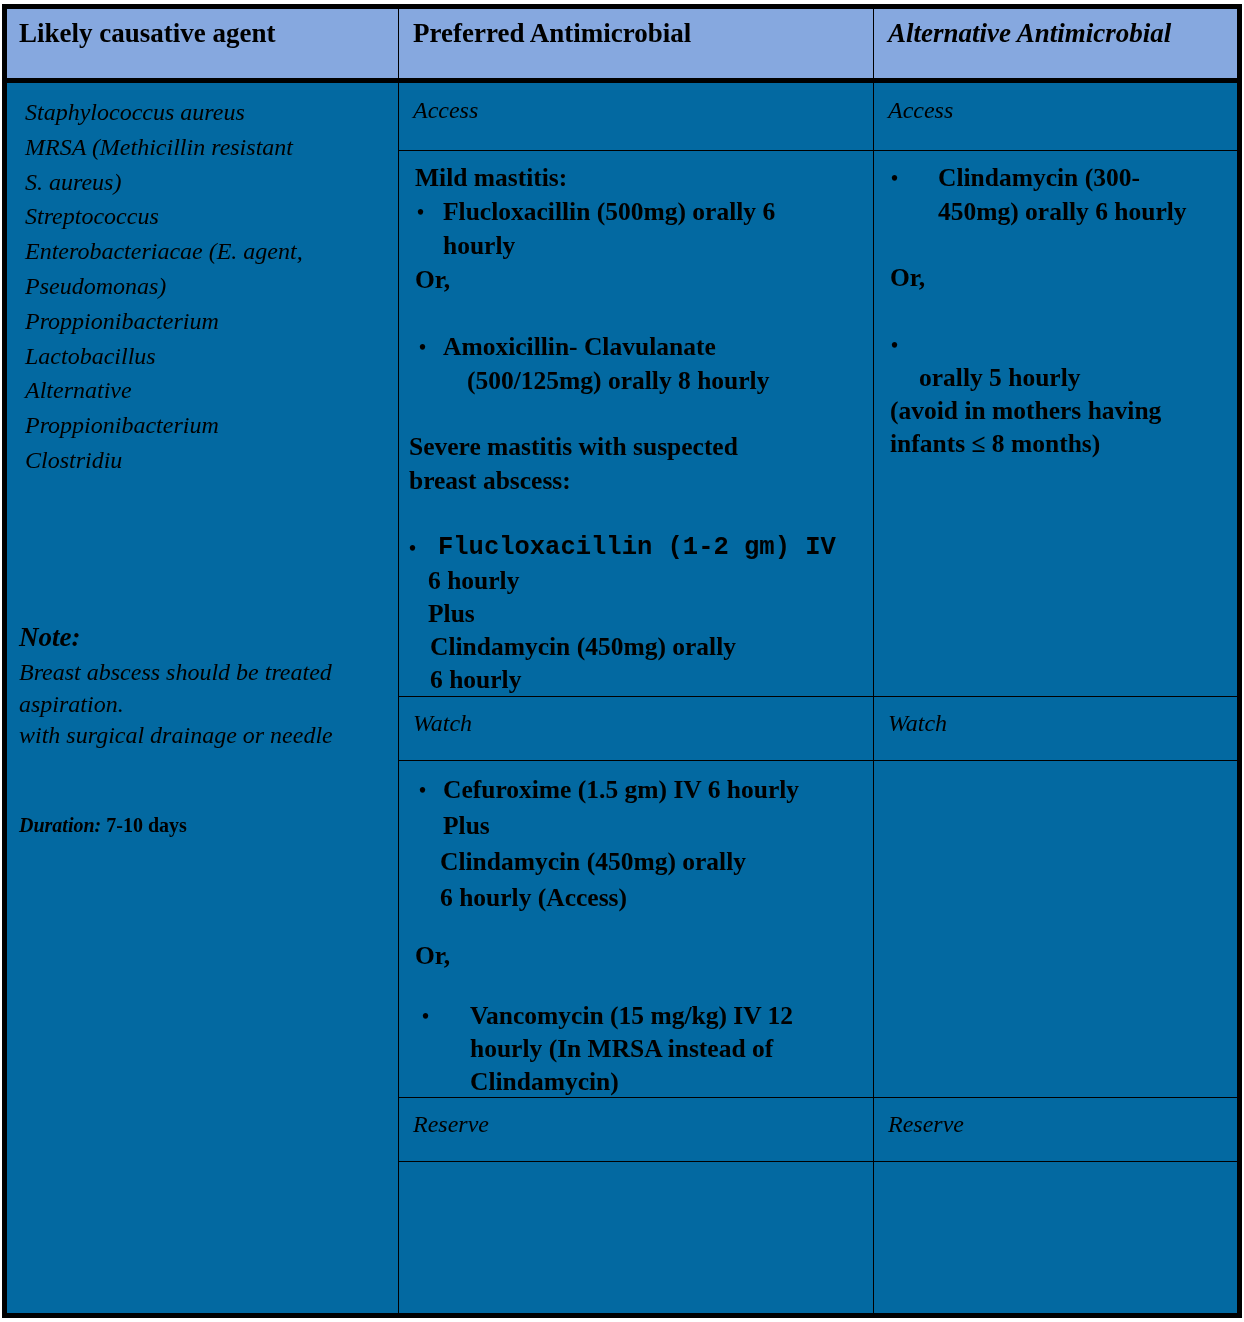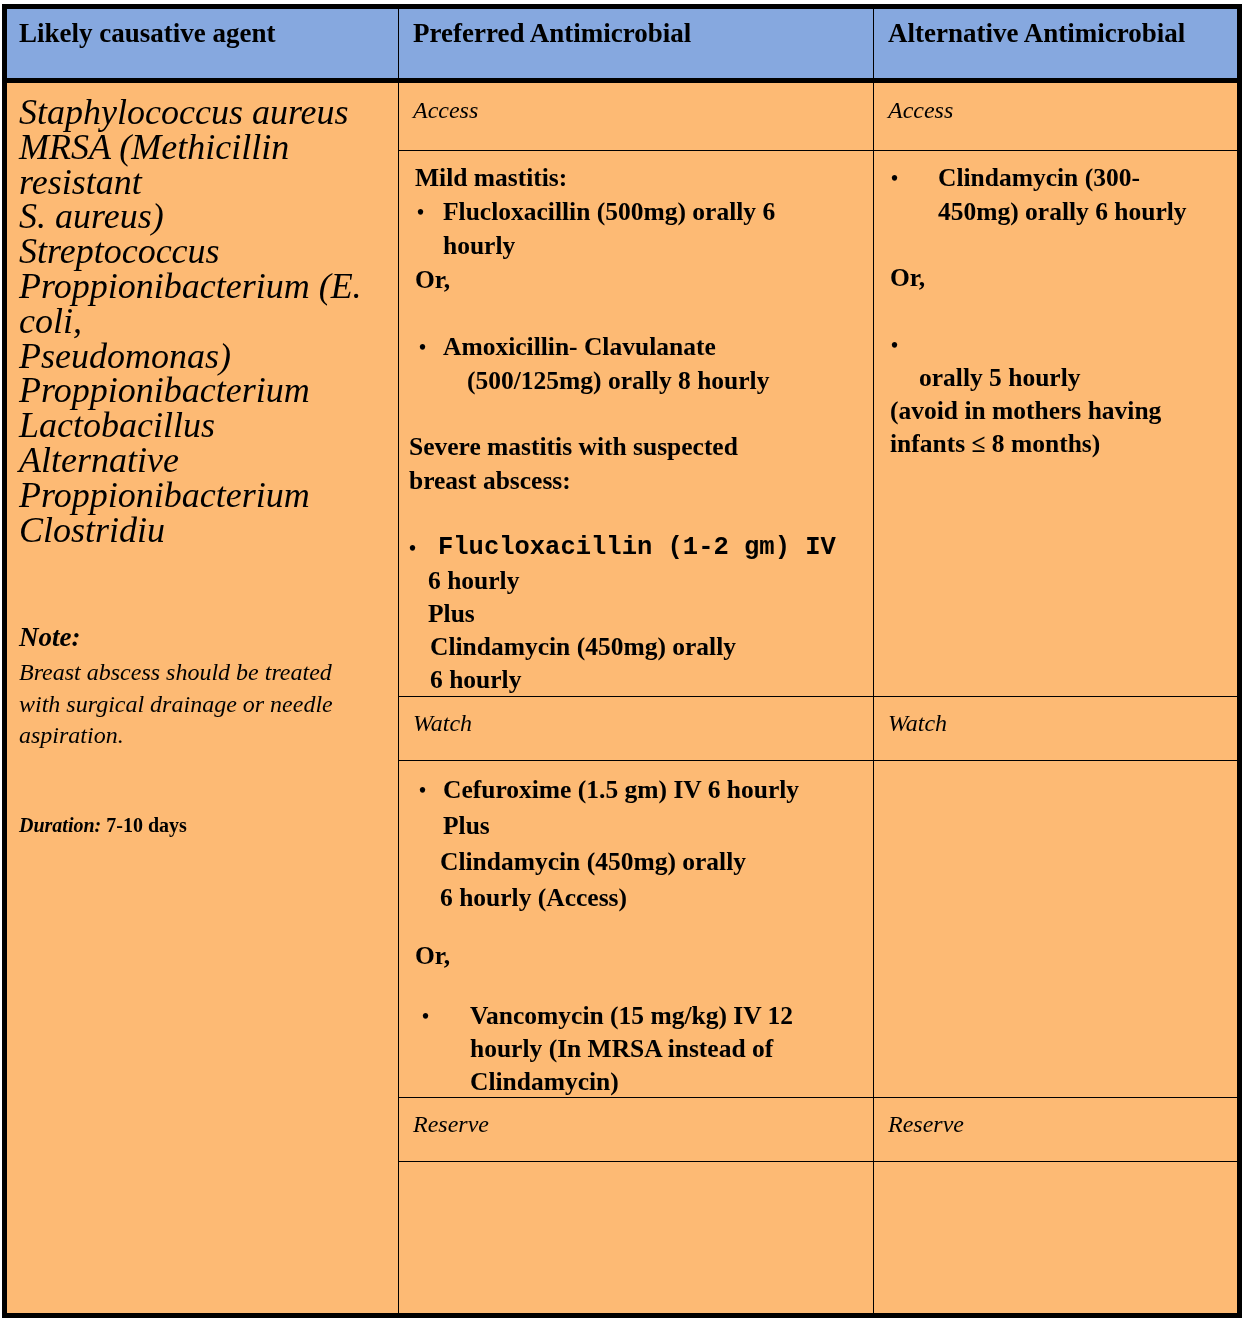--- a/index.html
+++ b/index.html
@@ -1,79 +1,79 @@
 <!DOCTYPE html>
 <html><head>
   <meta charset="utf-8">
   <style>
     html, body { margin: 0; padding: 0; background: #ffffff; }
     body { width: 1244px; height: 1322px; position: relative; overflow: hidden; font-family: "Liberation Serif", serif; color: #000; }
     .table-frame {
       position: absolute; left: 2px; top: 4px; width: 1230px; height: 1304px;
-      border: 5px solid #000; background: #fdba74;
+      border: 5px solid #000; background: #0369a1;
     }
     .header {
       position: absolute; left: 0; top: 0; width: 1230px; height: 69px;
       background: #86a8df; border-bottom: 5px solid #000;
     }
     .hcell {
       position: absolute; top: 0; height: 69px; font-weight: bold; font-size: 27px;
       line-height: 1; padding-top: 11px; box-sizing: border-box;
     }
     .vline { position: absolute; width: 1px; background: #000; }
     .hline { position: absolute; height: 1px; background: #000; }
-    .col1 { position: absolute; left: 12px; top: 86px; width: 380px; font-size: 36px; font-style: italic; line-height: 34.8px; }
+    .col1 { position: absolute; left: 18px; top: 86px; width: 380px; font-size: 24px; font-style: italic; line-height: 34.8px; }
     .col1 .item { display: block; }
     .note-head { position: absolute; left: 12px; top: 613px; font-size: 27px; font-weight: bold; font-style: italic; }
     .note-body { position: absolute; left: 12px; top: 648px; width: 375px; font-size: 24px; font-style: italic; line-height: 31.5px; }
     .duration { position: absolute; left: 12px; top: 805px; font-size: 20px; font-weight: bold; }
     .duration .dlabel { font-style: italic; }
     .tier { position: absolute; font-size: 24px; font-style: italic; }
     .txt { position: absolute; white-space: nowrap; font-weight: bold; font-size: 25.5px; line-height: 34px; }
     .bullet { position: absolute; font-size: 20px; font-weight: bold; }
   </style>
 </head>
 <body>
 
 <div class="table-frame">
 
   <div class="header">
     <div class="hcell" style="left:12px;">Likely causative agent</div>
     <div class="hcell" style="left:406px;">Preferred Antimicrobial</div>
-    <div class="hcell" style="left:881px;">Alternative Antimicrobial</div>
+    <div class="hcell" style="left:881px;font-style:italic;">Alternative Antimicrobial</div>
   </div>
 
   <div class="vline" style="left:391px; top:0; height:1304px;"></div>
   <div class="vline" style="left:866px; top:0; height:1304px;"></div>
 
   <div class="hline" style="left:391px; top:141px; width:839px;"></div>
   <div class="hline" style="left:391px; top:687px; width:839px;"></div>
   <div class="hline" style="left:391px; top:751px; width:839px;"></div>
   <div class="hline" style="left:391px; top:1088px; width:839px;"></div>
   <div class="hline" style="left:391px; top:1152px; width:839px;"></div>
 
   <div class="col1">
     <span class="item">Staphylococcus aureus</span>
     <span class="item">MRSA (Methicillin resistant</span>
     <span class="item">S. aureus)</span>
     <span class="item">Streptococcus</span>
-    <span class="item">Proppionibacterium (E. coli,</span>
+    <span class="item">Enterobacteriacae (E. agent,</span>
     <span class="item">Pseudomonas)</span>
     <span class="item">Proppionibacterium</span>
     <span class="item">Lactobacillus</span>
     <span class="item">Alternative</span>
     <span class="item">Proppionibacterium</span>
     <span class="item">Clostridiu</span>
   </div>
 
   <div class="note-head">Note:</div>
   <div class="note-body">
     <div>Breast abscess should be treated</div>
+    <div>aspiration.</div>
     <div>with surgical drainage or needle</div>
-    <div>aspiration.</div>
   </div>
   <div class="duration">
     <span class="dlabel">Duration:</span><span> 7-10 days</span>
   </div>
 
   <div class="tier" style="left:406px; top:88px;">Access</div>
   <div class="tier" style="left:406px; top:701px;">Watch</div>
   <div class="tier" style="left:406px; top:1102px;">Reserve</div>
 
   <div class="tier" style="left:881px; top:88px;">Access</div>

